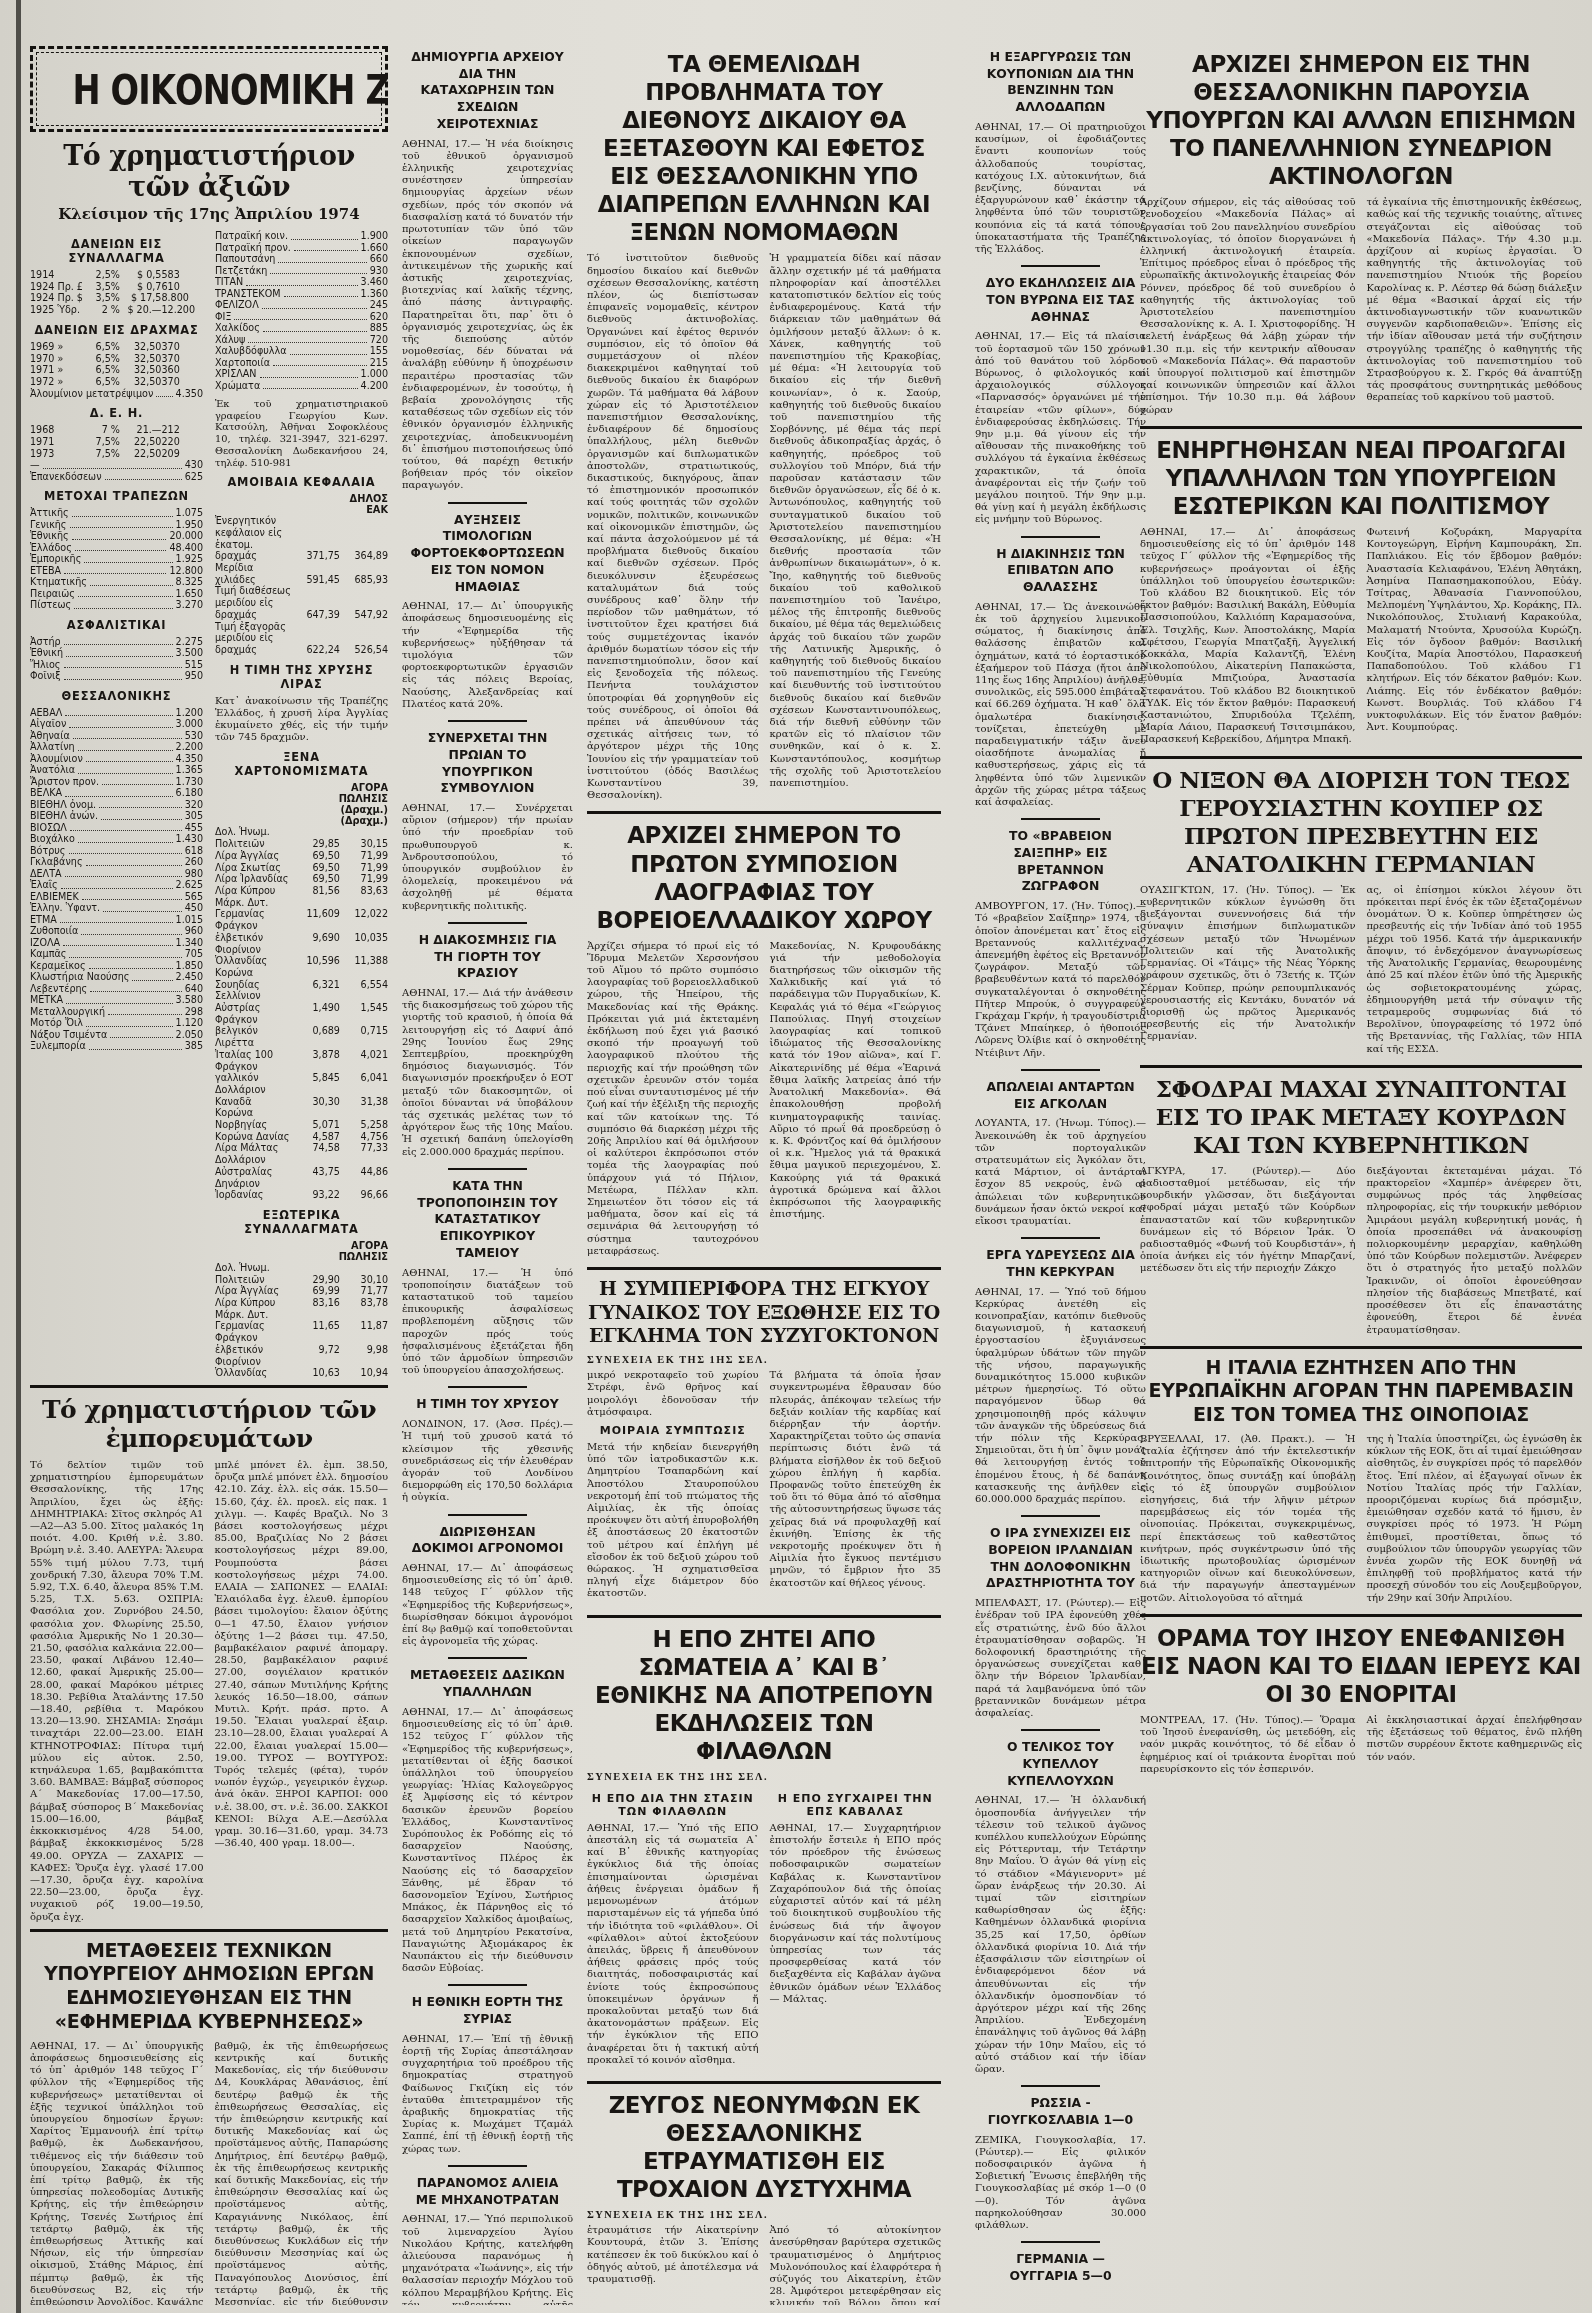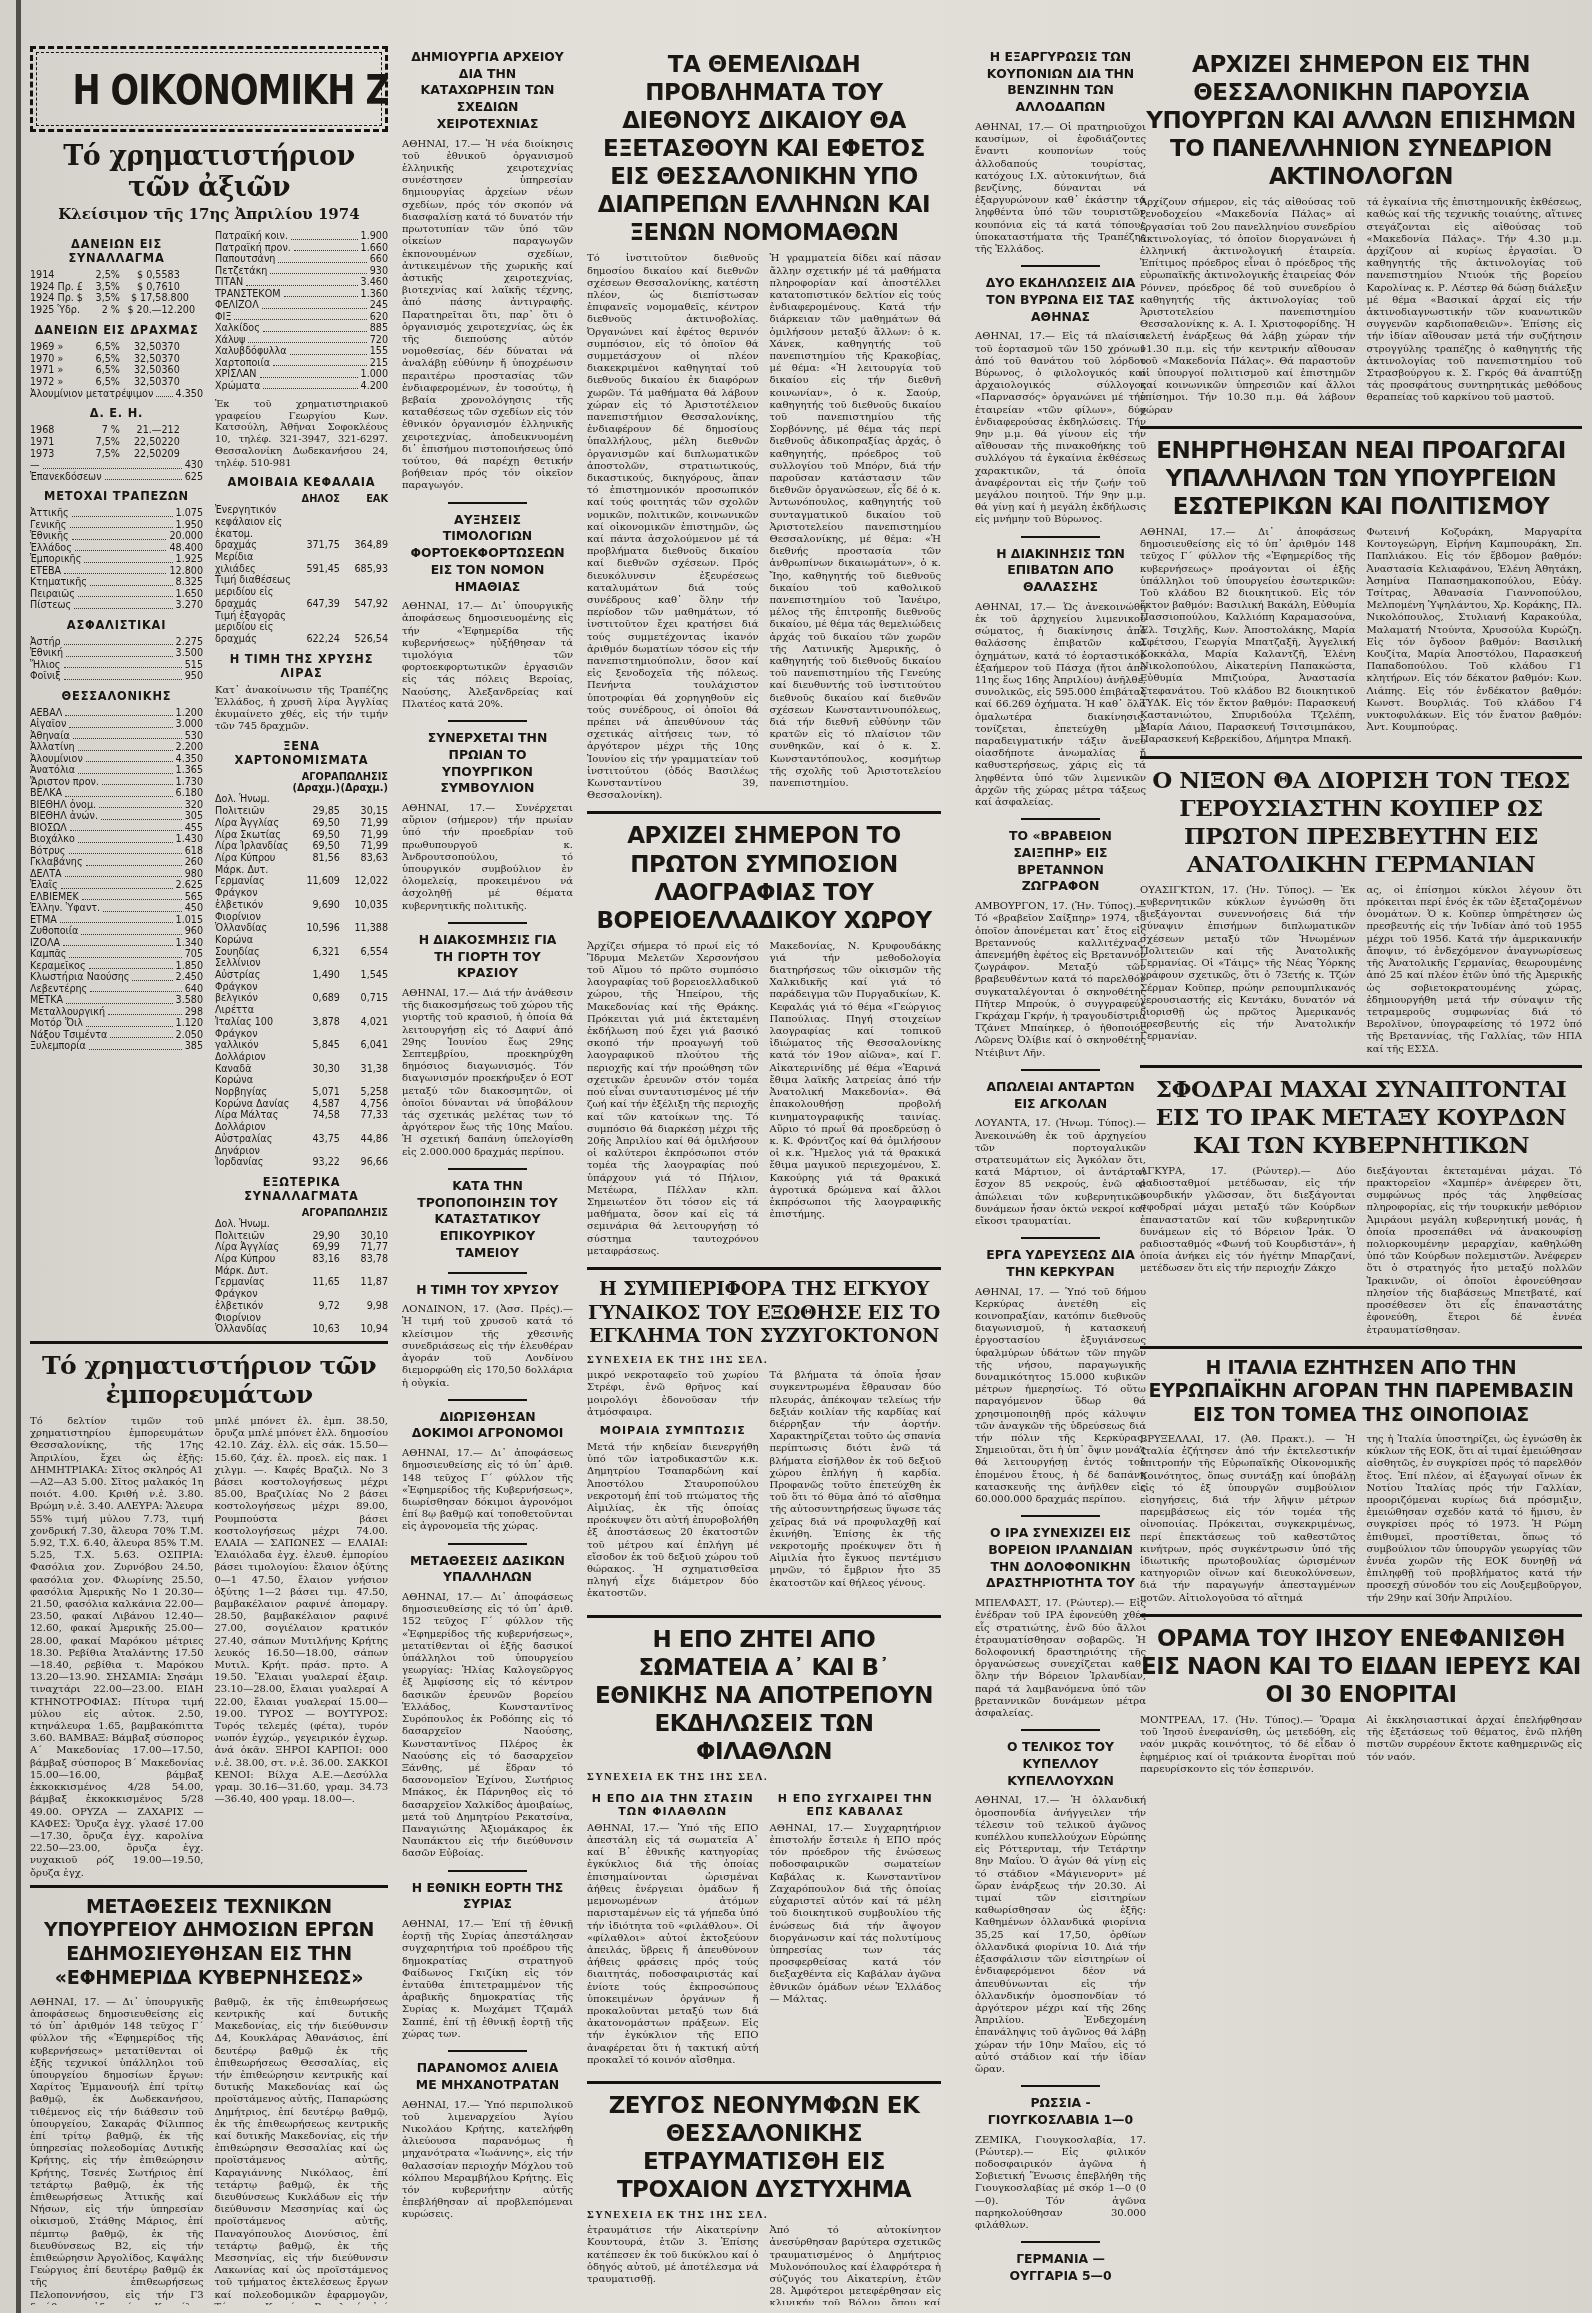--- a/index.html
+++ b/index.html
@@ -38,21 +38,21 @@
   .qrow{display:flex;align-items:flex-end;font-size:9.6px;line-height:11.5px;font-family:"DejaVu Sans",sans-serif;}
   .qrow .nm{white-space:nowrap;overflow:hidden;}
   .qrow .dots{flex:1;border-bottom:1px dotted #3a3732;margin:0 3px 2px;}
   .qrow .v{text-align:right;white-space:nowrap;}
   .qrow4{display:flex;font-size:9.6px;line-height:11.7px;font-family:"DejaVu Sans",sans-serif;}
   .qrow4 span{white-space:nowrap;}
   .qrow4 .c0{width:34%;}
   .qrow4 .c1{width:18%;text-align:right;}
   .qrow4 .c2{width:24%;text-align:right;}
   .qrow4 .c3{flex:1;text-align:left;}
-  .fxh{display:flex;font-size:9.8px;font-weight:bold;font-family:"DejaVu Sans",sans-serif;}
+  .fxh{display:flex;font-size:9.8px;font-weight:bold;font-family:"DejaVu Sans",sans-serif;flex-direction:column;}
   .fxh span{flex:1;text-align:right;}
   .fxh .lbl{flex:1.6;text-align:left;}
   .qrow3{display:flex;font-size:9.6px;line-height:11.7px;font-family:"DejaVu Sans",sans-serif;}
   .qrow3 .nm{flex:1.6;white-space:normal;}
   .qrow3 .v{flex:1;text-align:right;align-self:flex-end;}
   .note{font-size:9.8px;line-height:11.7px;text-align:justify;margin:7px 0;}
   .ctitle{font-size:25px;font-weight:bold;text-align:center;letter-spacing:-0.5px;margin:6px 0 6px;}
 </style>
 </head>
 <body>
@@ -659,20 +659,21 @@
       <p class="bd">ΑΘΗΝΑΙ, 17.— Συνέρχεται αὔριον (σήμερον) τήν πρωίαν ὑπό τήν προεδρίαν τοῦ πρωθυπουργοῦ κ. Ἀνδρουτσοπούλου, τό ὑπουργικόν συμβούλιον ἐν ὁλομελείᾳ, προκειμένου νά ἀσχοληθῇ μέ θέματα κυβερνητικῆς πολιτικῆς.</p>
     </div>
     <div class="div1"></div>
     <div class="art">
       <h3 class="h-md">Η ΔΙΑΚΟΣΜΗΣΙΣ ΓΙΑ ΤΗ ΓΙΟΡΤΗ ΤΟΥ ΚΡΑΣΙΟΥ</h3>
       <p class="bd">ΑΘΗΝΑΙ, 17.— Διά τήν ἀνάθεσιν τῆς διακοσμήσεως τοῦ χώρου τῆς γιορτῆς τοῦ κρασιοῦ, ἡ ὁποία θά λειτουργήσῃ εἰς τό Δαφνί ἀπό 29ης Ἰουνίου ἕως 29ης Σεπτεμβρίου, προεκηρύχθη δημόσιος διαγωνισμός. Τόν διαγωνισμόν προεκήρυξεν ὁ ΕΟΤ μεταξύ τῶν διακοσμητῶν, οἱ ὁποῖοι δύνανται νά ὑποβάλουν τάς σχετικάς μελέτας των τό ἀργότερον ἕως τῆς 10ης Μαΐου. Ἡ σχετική δαπάνη ὑπελογίσθη εἰς 2.000.000 δραχμάς περίπου.</p>
     </div>
     <div class="div1"></div>
     <div class="art">
       <h3 class="h-md">ΚΑΤΑ ΤΗΝ ΤΡΟΠΟΠΟΙΗΣΙΝ ΤΟΥ ΚΑΤΑΣΤΑΤΙΚΟΥ ΕΠΙΚΟΥΡΙΚΟΥ ΤΑΜΕΙΟΥ</h3>
+      <p class="bd">ΑΘΗΝΑΙ, 17.— Ἡ ὑπό τροποποίησιν διατάξεων τοῦ καταστατικοῦ τοῦ ταμείου ἐπικουρικῆς ἀσφαλίσεως προβλεπομένη αὔξησις τῶν παροχῶν πρός τούς ἠσφαλισμένους ἐξετάζεται ἤδη ὑπό τῶν ἁρμοδίων ὑπηρεσιῶν τοῦ ὑπουργείου ἀπασχολήσεως.</p>
     </div>
     <div class="div1"></div>
     <div class="art">
       <h3 class="h-md">Η ΤΙΜΗ ΤΟΥ ΧΡΥΣΟΥ</h3>
       <p class="bd">ΛΟΝΔΙΝΟΝ, 17. (Ἀσσ. Πρές).— Ἡ τιμή τοῦ χρυσοῦ κατά τό κλείσιμον τῆς χθεσινῆς συνεδριάσεως εἰς τήν ἐλευθέραν ἀγοράν τοῦ Λονδίνου διεμορφώθη εἰς 170,50 δολλάρια ἡ οὐγκία.</p>
     </div>
     <div class="div1"></div>
     <div class="art">
       <h3 class="h-md">ΔΙΩΡΙΣΘΗΣΑΝ ΔΟΚΙΜΟΙ ΑΓΡΟΝΟΜΟΙ</h3>
       <p class="bd">ΑΘΗΝΑΙ, 17.— Δι᾽ ἀποφάσεως δημοσιευθείσης εἰς τό ὑπ᾽ ἀριθ. 148 τεῦχος Γ´ φύλλον τῆς «Ἐφημερίδος τῆς Κυβερνήσεως», διωρίσθησαν δόκιμοι ἀγρονόμοι ἐπί 8ῳ βαθμῷ καί τοποθετοῦνται εἰς ἀγρονομεῖα τῆς χώρας.</p>

